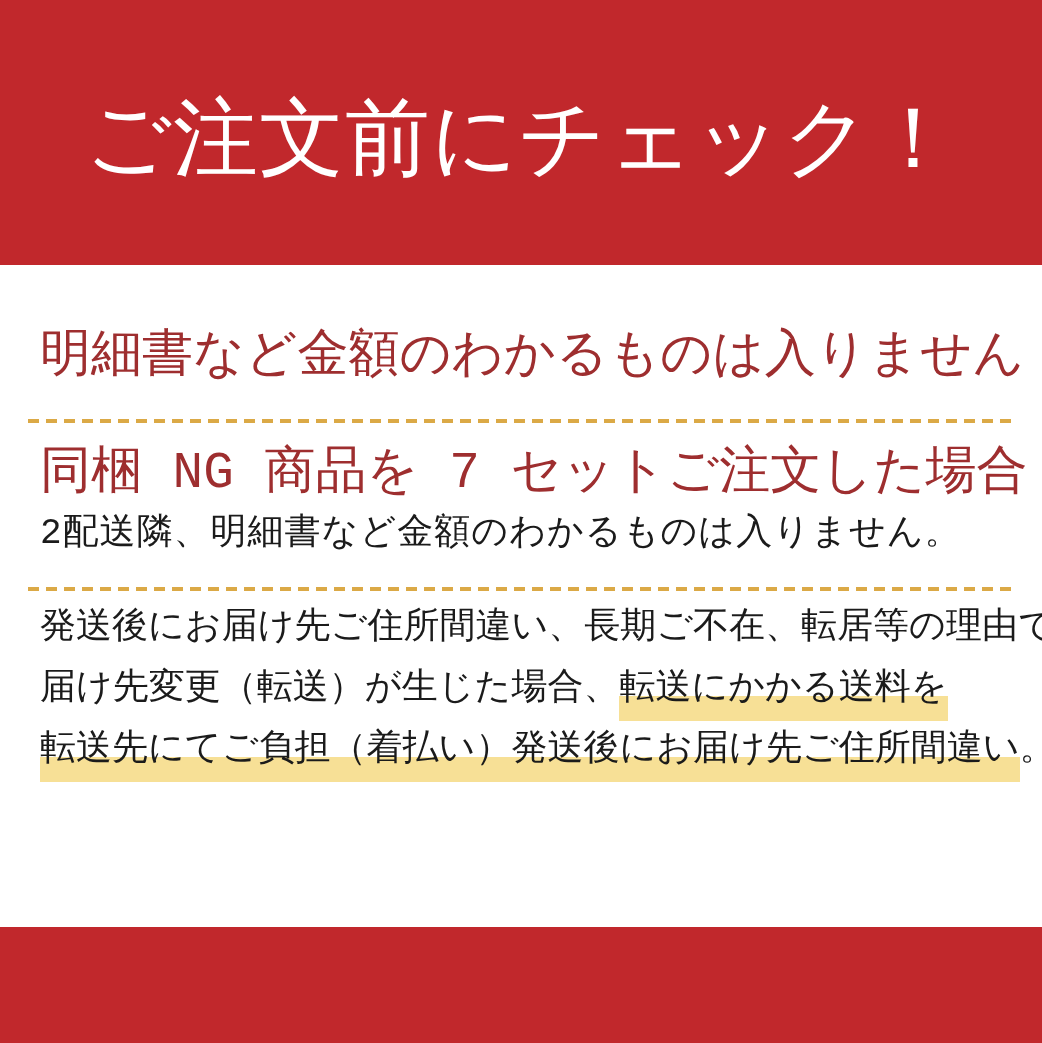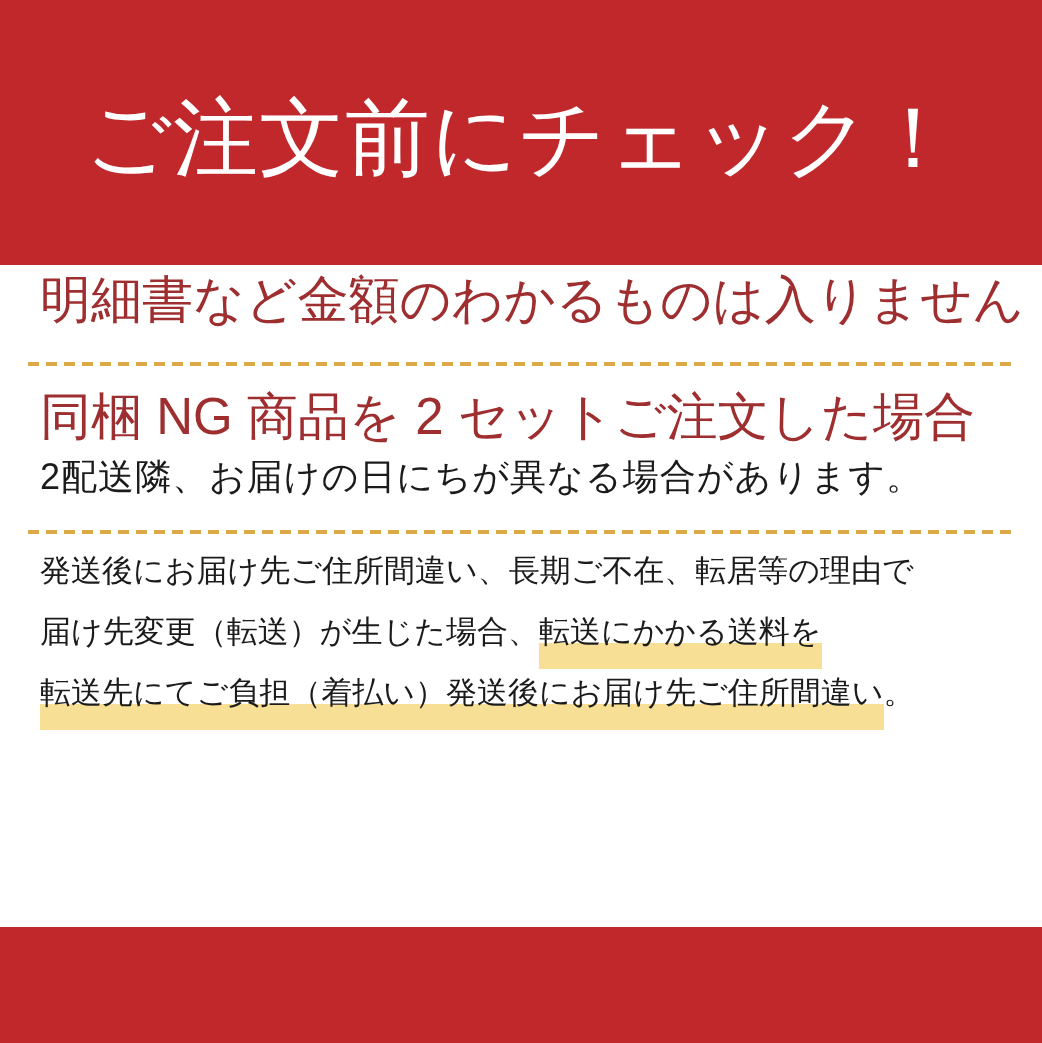--- a/index.html
+++ b/index.html
@@ -11,21 +11,21 @@
     --title-white: #ffffff;
   }
   * { margin: 0; padding: 0; box-sizing: border-box; }
   html, body { background: #ffffff; }
   .page {
     position: relative;
     width: 1042px;
     height: 1043px;
     background: #ffffff;
     overflow: hidden;
-    font-family: Liberation Sans, sans-serif;
+    font-family: Liberation Mono, monospace;
     display: flex;
     flex-direction: column;
   }
   .band {
     background: var(--band-red);
     flex: 0 0 auto;
     width: 100%;
   }
   .band.header { height: 265px; display: flex; align-items: center; justify-content: center; }
   .band.footer { height: 116px; margin-top: auto; }
@@ -42,21 +42,21 @@
     padding: 0 40px 0 40px;
   }
   .section-heading {
     color: var(--heading-red);
     font-size: 51px;
     font-weight: 500;
     line-height: 69px;
     letter-spacing: 0px;
     white-space: nowrap;
   }
-  .heading-1 { }
+  .heading-1 { margin-top: 57px; }
   .heading-2 { margin-top: 16px; }
   .heading-3 { margin-top: 22px; }
   .divider {
     height: 4px;
     margin-left: -12px;
     margin-right: -14px;
     background: repeating-linear-gradient(to right,
       var(--divider-gold) 0 11px, transparent 11px 18px);
   }
   .divider-1 { margin-top: 28px; }
@@ -64,50 +64,50 @@
   .note {
     color: var(--body-text);
     font-size: 36px;
     line-height: 52px;
     letter-spacing: 1px;
     white-space: nowrap;
   }
   .body-text {
     margin-top: 6px;
     color: var(--body-text);
-    font-size: 31px;
+    font-size: 36px;
     line-height: 61px;
     letter-spacing: 0px;
   }
   .body-line { white-space: nowrap; }
   .highlight {
     background: linear-gradient(to bottom,
       transparent 52%, var(--highlight-yellow) 52%, var(--highlight-yellow) 100%);
-    padding-bottom: 20px;
+    padding-bottom: 12px;
     text-align: center;
   }
 </style>
 </head>
 <body>
 
 <div class="page">
 
   <header class="band header">
     <h1 class="page-title">ご注文前にチェック！</h1>
   </header>
 
   <main class="content">
 
     <h2 class="section-heading heading-1">明細書など金額のわかるものは入りません</h2>
 
     <div class="divider divider-1"></div>
 
-    <h2 class="section-heading heading-2">同梱 NG 商品を 2 セットご注文した場合</h2>
+    <h2 class="section-heading heading-2">同梱 NG 商品を 7 セットご注文した場合</h2>
 
-    <p class="note">2配送隣、お届けの日にちが異なる場合があります。</p>
+    <p class="note">2配送隣、明細書など金額のわかるものは入りません。</p>
 
     <div class="divider divider-2"></div>
 
 
     <div class="body-text">
       <div class="body-line">
         <span>発送後にお届け先ご住所間違い、長期ご不在、転居等の理由で</span>
       </div>
       <div class="body-line">
         <span>届け先変更（転送）が生じた場合、</span><span class="highlight">転送にかかる送料を</span>

